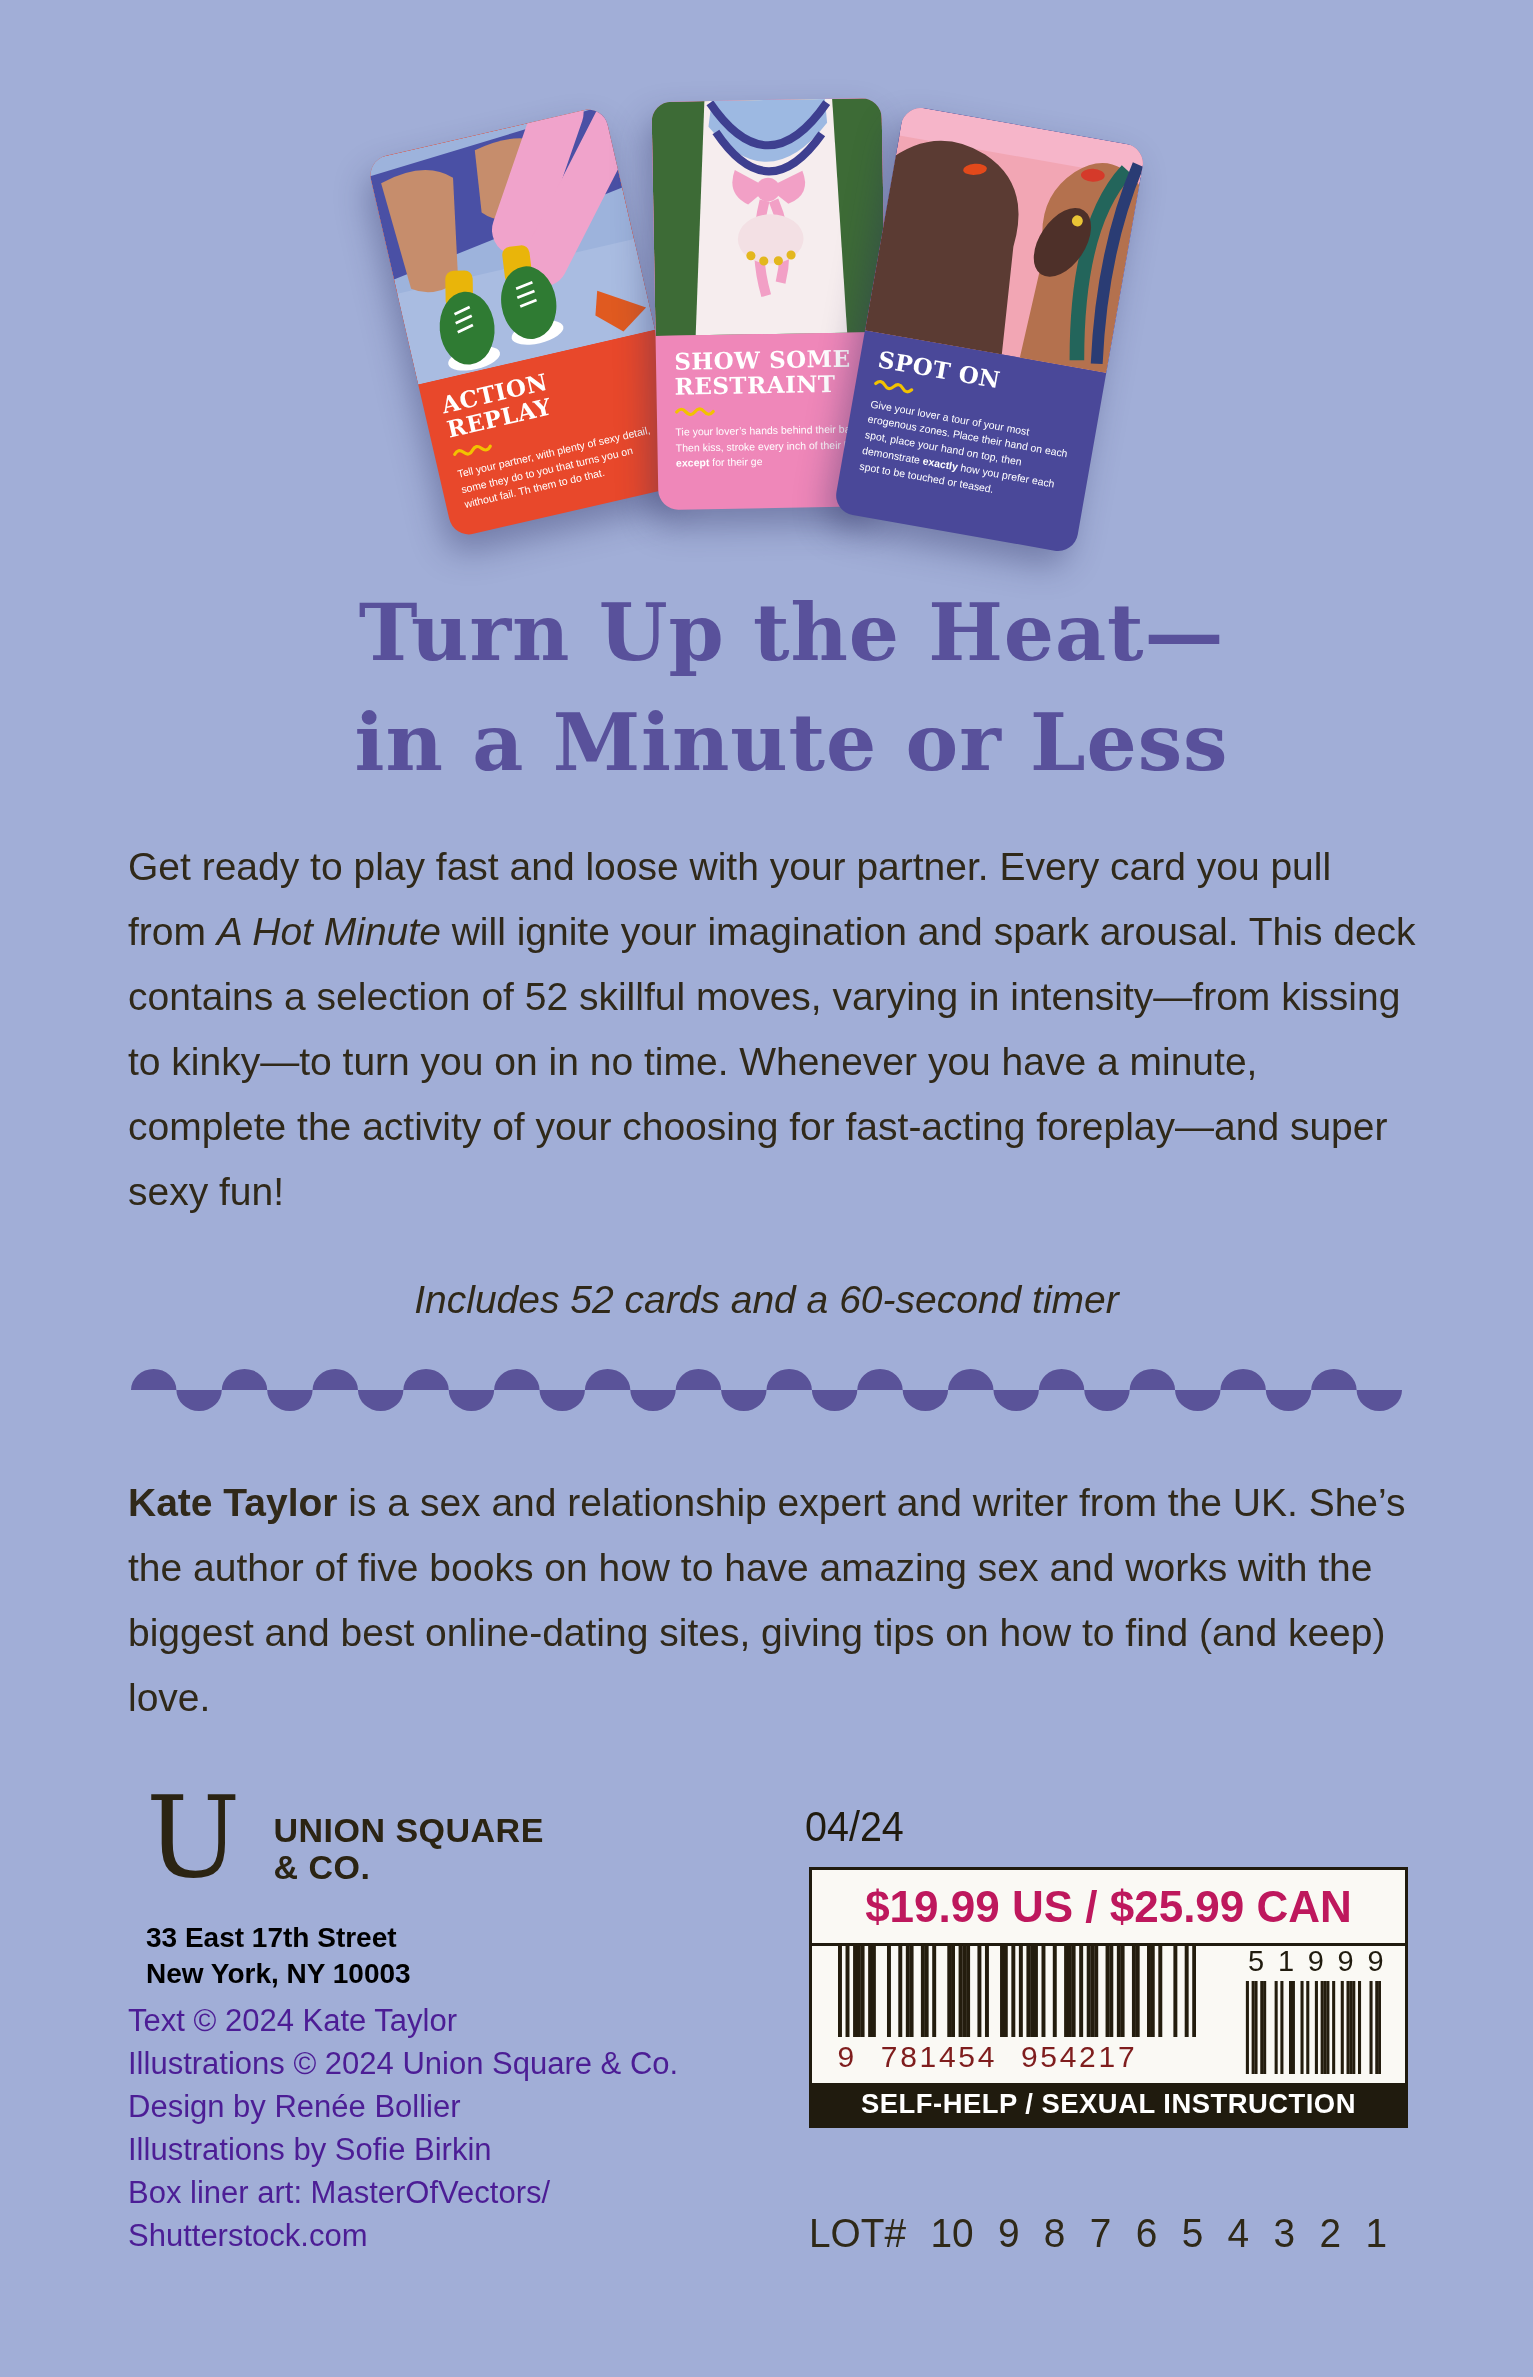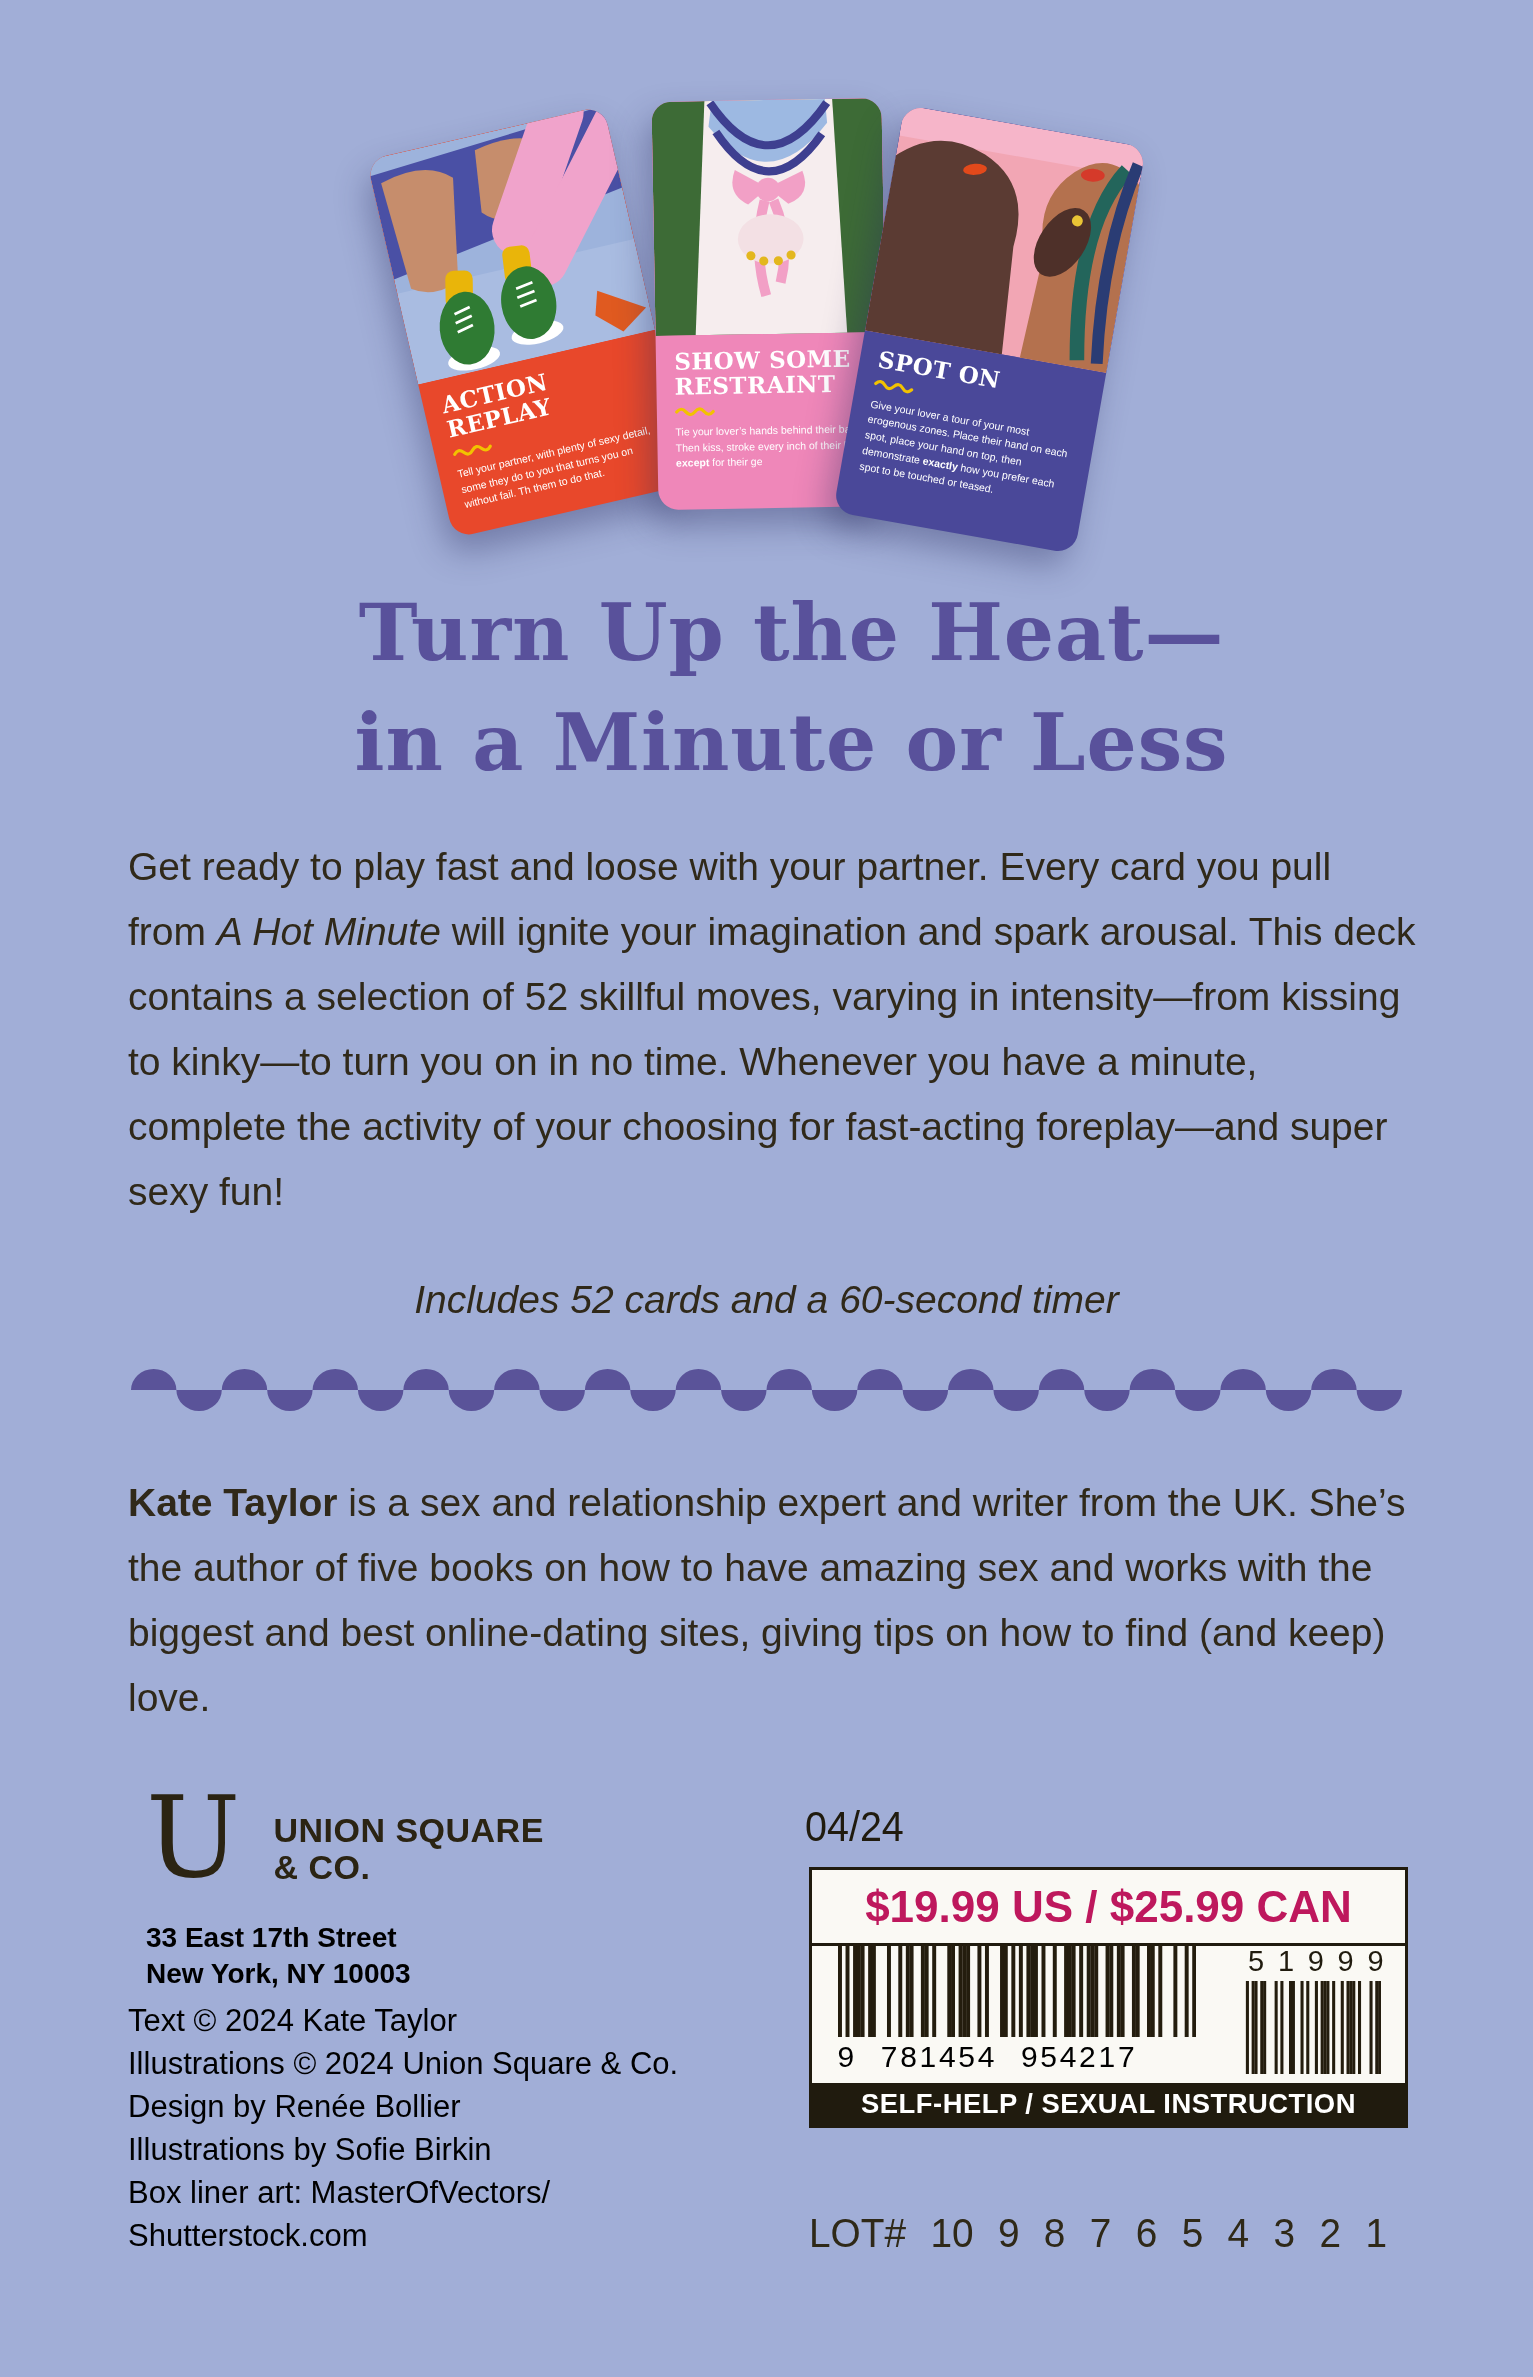--- a/index.html
+++ b/index.html
@@ -35,38 +35,38 @@
             font-style:italic;font-size:39px;}
   .wave{position:absolute;top:1366px;left:131px;}
   .bio{position:absolute;top:1470px;left:128px;width:1302px;margin:0;font-size:39px;line-height:65px;}
   .bio b{font-weight:700;}
 
   
   .publisher{position:absolute;top:1790px;left:146px;display:flex;color:#2B2413;}
   .logo-u{font-family:"DejaVu Serif",serif;font-size:112px;line-height:95px;}
   .pub-name{margin-left:33px;padding-top:22px;font-weight:700;font-size:34px;line-height:37px;letter-spacing:0.5px;}
   .address{position:absolute;top:1920px;left:146px;font-weight:700;font-size:28px;line-height:36px;color:#000000;}
-  .credits{position:absolute;top:1999px;left:128px;font-size:31px;line-height:43px;color:#000000;}
+  .credits{position:absolute;top:1999px;left:128px;font-size:31px;line-height:43px;color:#4c1d95;}
 
   
   .date-code{position:absolute;top:1803px;left:805px;font-size:42px;color:#201B0E;
              transform:scaleX(.94);transform-origin:left;}
   .retail-box{position:absolute;top:1867px;left:809px;width:599px;box-sizing:border-box;
               background:#FAF9F4;border:3.7px solid #201B0E;}
   .price{height:73px;display:flex;align-items:center;justify-content:center;
          font-weight:700;font-size:44px;color:#be185d;border-bottom:3.7px solid #201B0E;}
   .isbn{height:42px;display:flex;align-items:center;justify-content:center;
         font-weight:700;font-size:25px;color:#201B0E;}
   .isbn span{white-space:pre;transform:scaleX(.96);}
   .barcode-row{height:137px;box-sizing:border-box;display:flex;justify-content:space-between;
                align-items:flex-end;padding:3.7px 20px 9.1px 25.6px;}
   .retail-box svg{fill:#241D0E;}
   .barcode-main{width:358px;}
   .barcode-main svg{width:358px;height:93px;display:block;}
-  .bc-digits{margin-top:2.7px;font-size:30px;letter-spacing:2.7px;word-spacing:12.8px;color:#000000;white-space:pre;}
+  .bc-digits{margin-top:2.7px;font-size:30px;letter-spacing:2.7px;word-spacing:12.8px;color:#7f1d1d;white-space:pre;}
   .barcode-supp{width:146px;}
   .supp-digits{margin-bottom:2.7px;font-size:29px;letter-spacing:13.7px;text-indent:9.1px;color:#201B0E;white-space:pre;}
   .barcode-supp svg{width:138px;height:93px;display:block;margin:0 auto;}
   .category{height:42px;background:#201B0E;color:#fff;display:flex;align-items:center;justify-content:center;
             font-weight:700;font-size:27.4px;letter-spacing:0.5px;}
   .lot-row{position:absolute;top:2211px;left:809px;width:596px;display:flex;justify-content:space-between;
            font-size:40px;color:#2F2918;transform:scaleX(.97);transform-origin:left;}
 </style>
 </head>
 <body>

